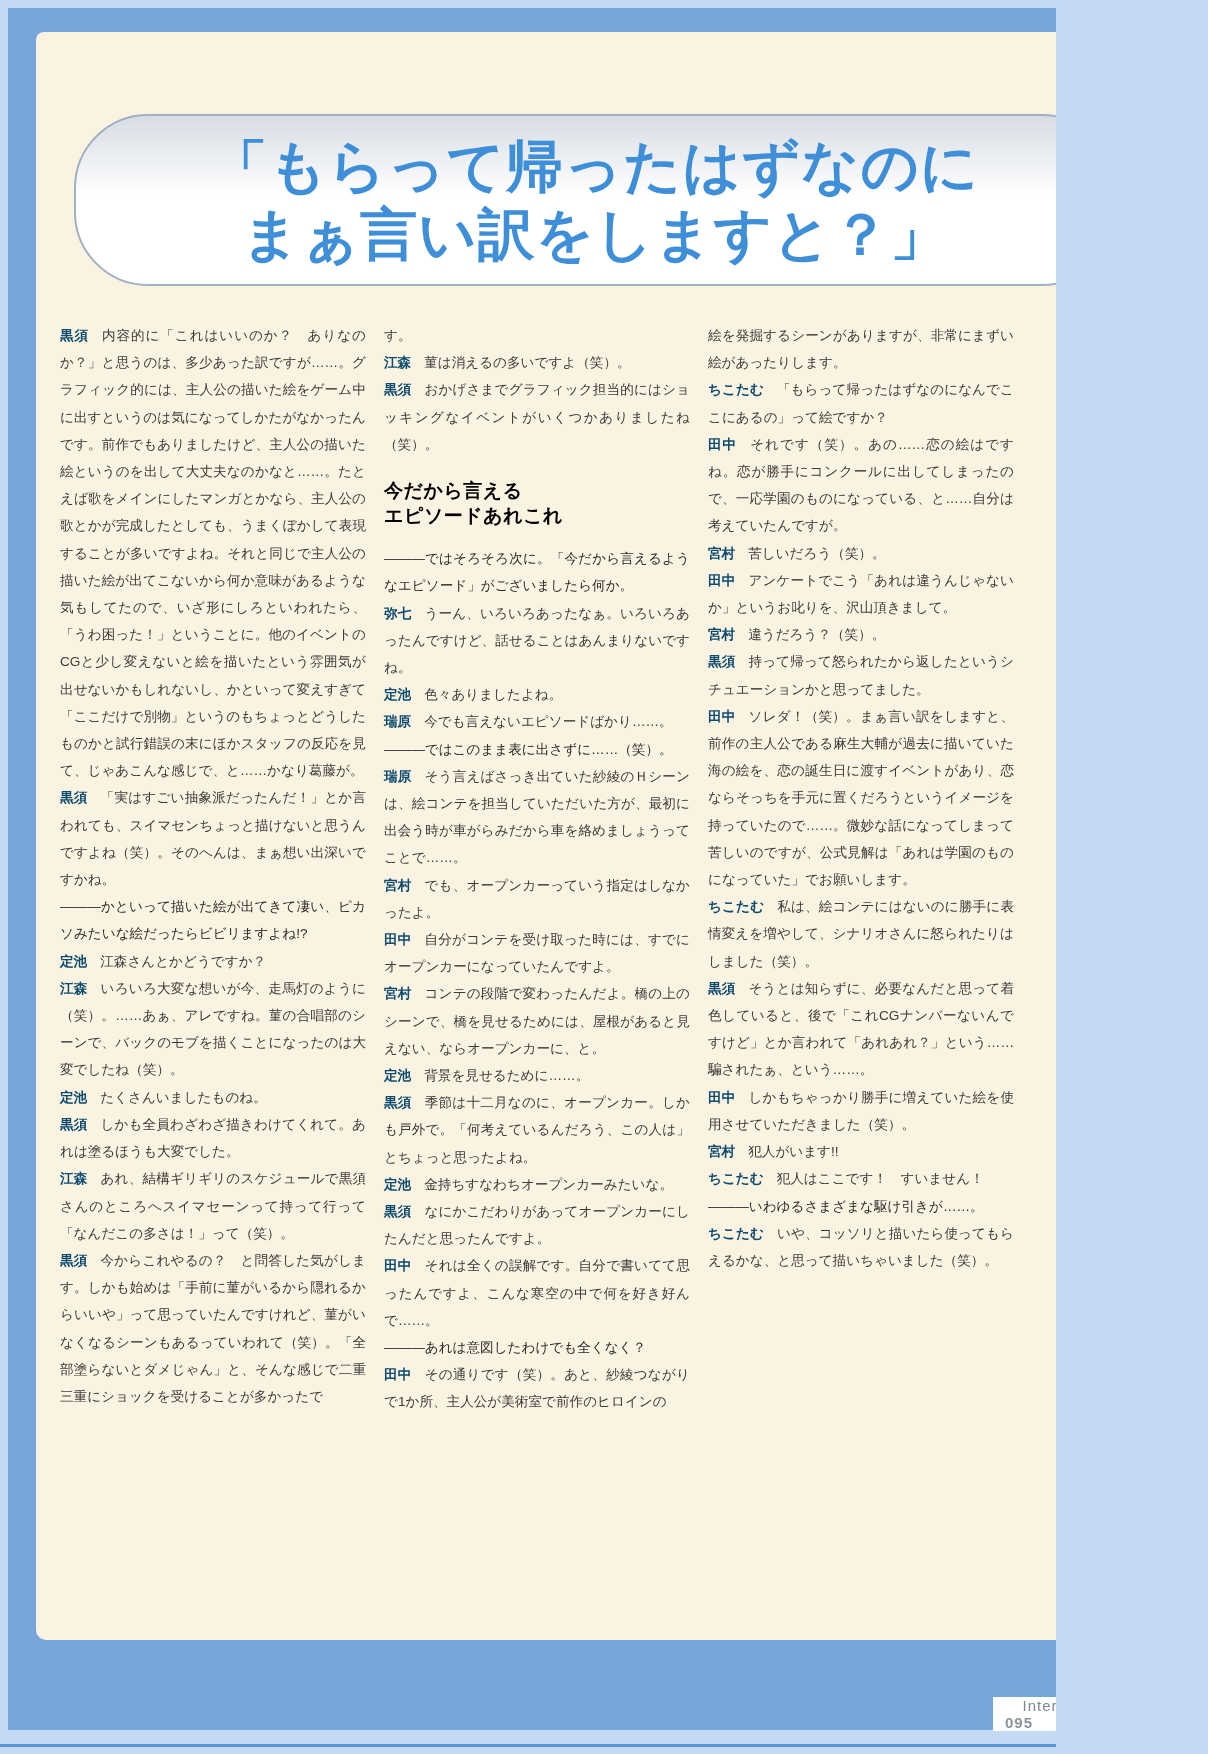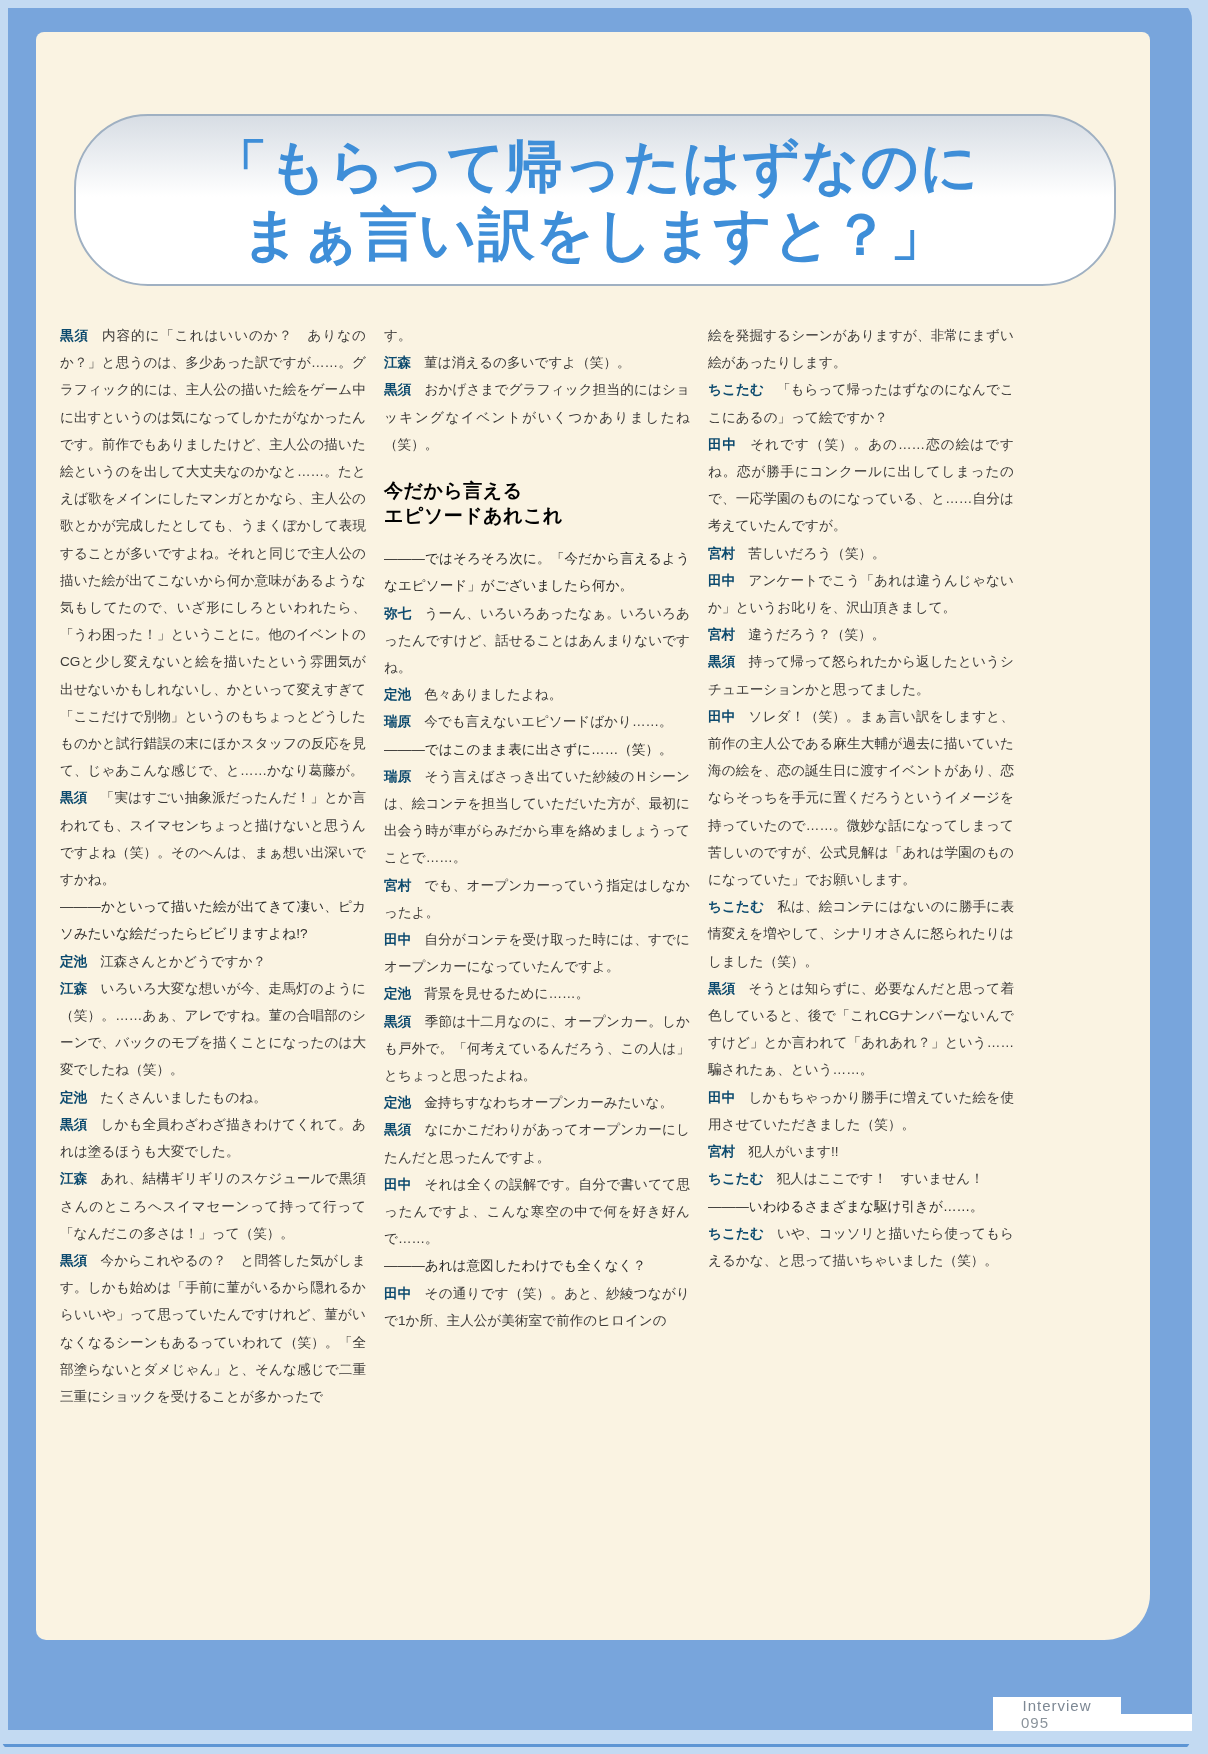--- a/index.html
+++ b/index.html
@@ -3,21 +3,21 @@
 <meta charset="utf-8">
 <style>
   html,body{margin:0;padding:0;}
   body{
     width:1208px;height:1754px;
     background:#c3daf2;
     font-family:"Liberation Sans",sans-serif;
     position:relative;
     -webkit-font-smoothing:antialiased;
   }
-  .page{position:absolute;inset:0;width:1192px;height:1754px;overflow:hidden;border-radius:20px;}
+  .page{position:absolute;inset:0;width:1056px;height:1754px;overflow:hidden;}
   .frame{
     position:absolute;left:8px;top:8px;right:0;bottom:24px;
     background:#78a5dc;
   }
   .bottom-line{position:absolute;left:0;right:0;top:1744px;height:3px;background:#5d95d4;}
   .content{
     position:absolute;left:36px;top:32px;width:1114px;height:1608px;
     background:#faf3e2;
     border-radius:8px 8px 46px 10px;
   }
@@ -57,21 +57,21 @@
     position:absolute;left:993px;top:1697px;right:0;height:24px;
     display:flex;
     flex-direction:column;
   }
   .footer-seg{
     background:#ffffff;display:flex;align-items:center;
     font-size:15px;color:#7d8894;letter-spacing:1px;
   }
   .footer-seg.label{width:128px;justify-content:center;}
   .footer-gap{width:5px;background:#78a5dc;}
-  .footer-seg.num{flex:1;padding-left:28px;color:#8b949c;}
+  .footer-seg.num{flex:1;padding-left:12px;color:#8b949c;font-weight:bold;}
 </style>
 </head>
 <body>
 
 <div class="page">
   <div class="frame"></div>
   <div class="content">
     <div class="title-box">
       <div class="title-line">「もらって帰ったはずなのに</div>
       <div class="title-line">まぁ言い訳をしますと？」</div>
@@ -95,20 +95,21 @@
           <p class="block heading">今だから言える
 エピソードあれこれ</p>
           <p class="block question">———ではそろそろ次に。「今だから言えるようなエピソード」がございましたら何か。</p>
           <p class="block dialogue"><span class="spk">弥七</span><span>うーん、いろいろあったなぁ。いろいろあったんですけど、話せることはあんまりないですね。</span></p>
           <p class="block dialogue"><span class="spk">定池</span><span>色々ありましたよね。</span></p>
           <p class="block dialogue"><span class="spk">瑞原</span><span>今でも言えないエピソードばかり……。</span></p>
           <p class="block question">———ではこのまま表に出さずに……（笑）。</p>
           <p class="block dialogue"><span class="spk">瑞原</span><span>そう言えばさっき出ていた紗綾のＨシーンは、絵コンテを担当していただいた方が、最初に出会う時が車がらみだから車を絡めましょうってことで……。</span></p>
           <p class="block dialogue"><span class="spk">宮村</span><span>でも、オープンカーっていう指定はしなかったよ。</span></p>
           <p class="block dialogue"><span class="spk">田中</span><span>自分がコンテを受け取った時には、すでにオープンカーになっていたんですよ。</span></p>
+          <p class="block dialogue"><span class="spk">宮村</span><span>コンテの段階で変わったんだよ。橋の上のシーンで、橋を見せるためには、屋根があると見えない、ならオープンカーに、と。</span></p>
           <p class="block dialogue"><span class="spk">定池</span><span>背景を見せるために……。</span></p>
           <p class="block dialogue"><span class="spk">黒須</span><span>季節は十二月なのに、オープンカー。しかも戸外で。「何考えているんだろう、この人は」とちょっと思ったよね。</span></p>
           <p class="block dialogue"><span class="spk">定池</span><span>金持ちすなわちオープンカーみたいな。</span></p>
           <p class="block dialogue"><span class="spk">黒須</span><span>なにかこだわりがあってオープンカーにしたんだと思ったんですよ。</span></p>
           <p class="block dialogue"><span class="spk">田中</span><span>それは全くの誤解です。自分で書いてて思ったんですよ、こんな寒空の中で何を好き好んで……。</span></p>
           <p class="block question">———あれは意図したわけでも全くなく？</p>
           <p class="block dialogue"><span class="spk">田中</span><span>その通りです（笑）。あと、紗綾つながりで1か所、主人公が美術室で前作のヒロインの</span></p>
         </div>
       <div class="column">
           <p class="block continuation">絵を発掘するシーンがありますが、非常にまずい絵があったりします。</p>

